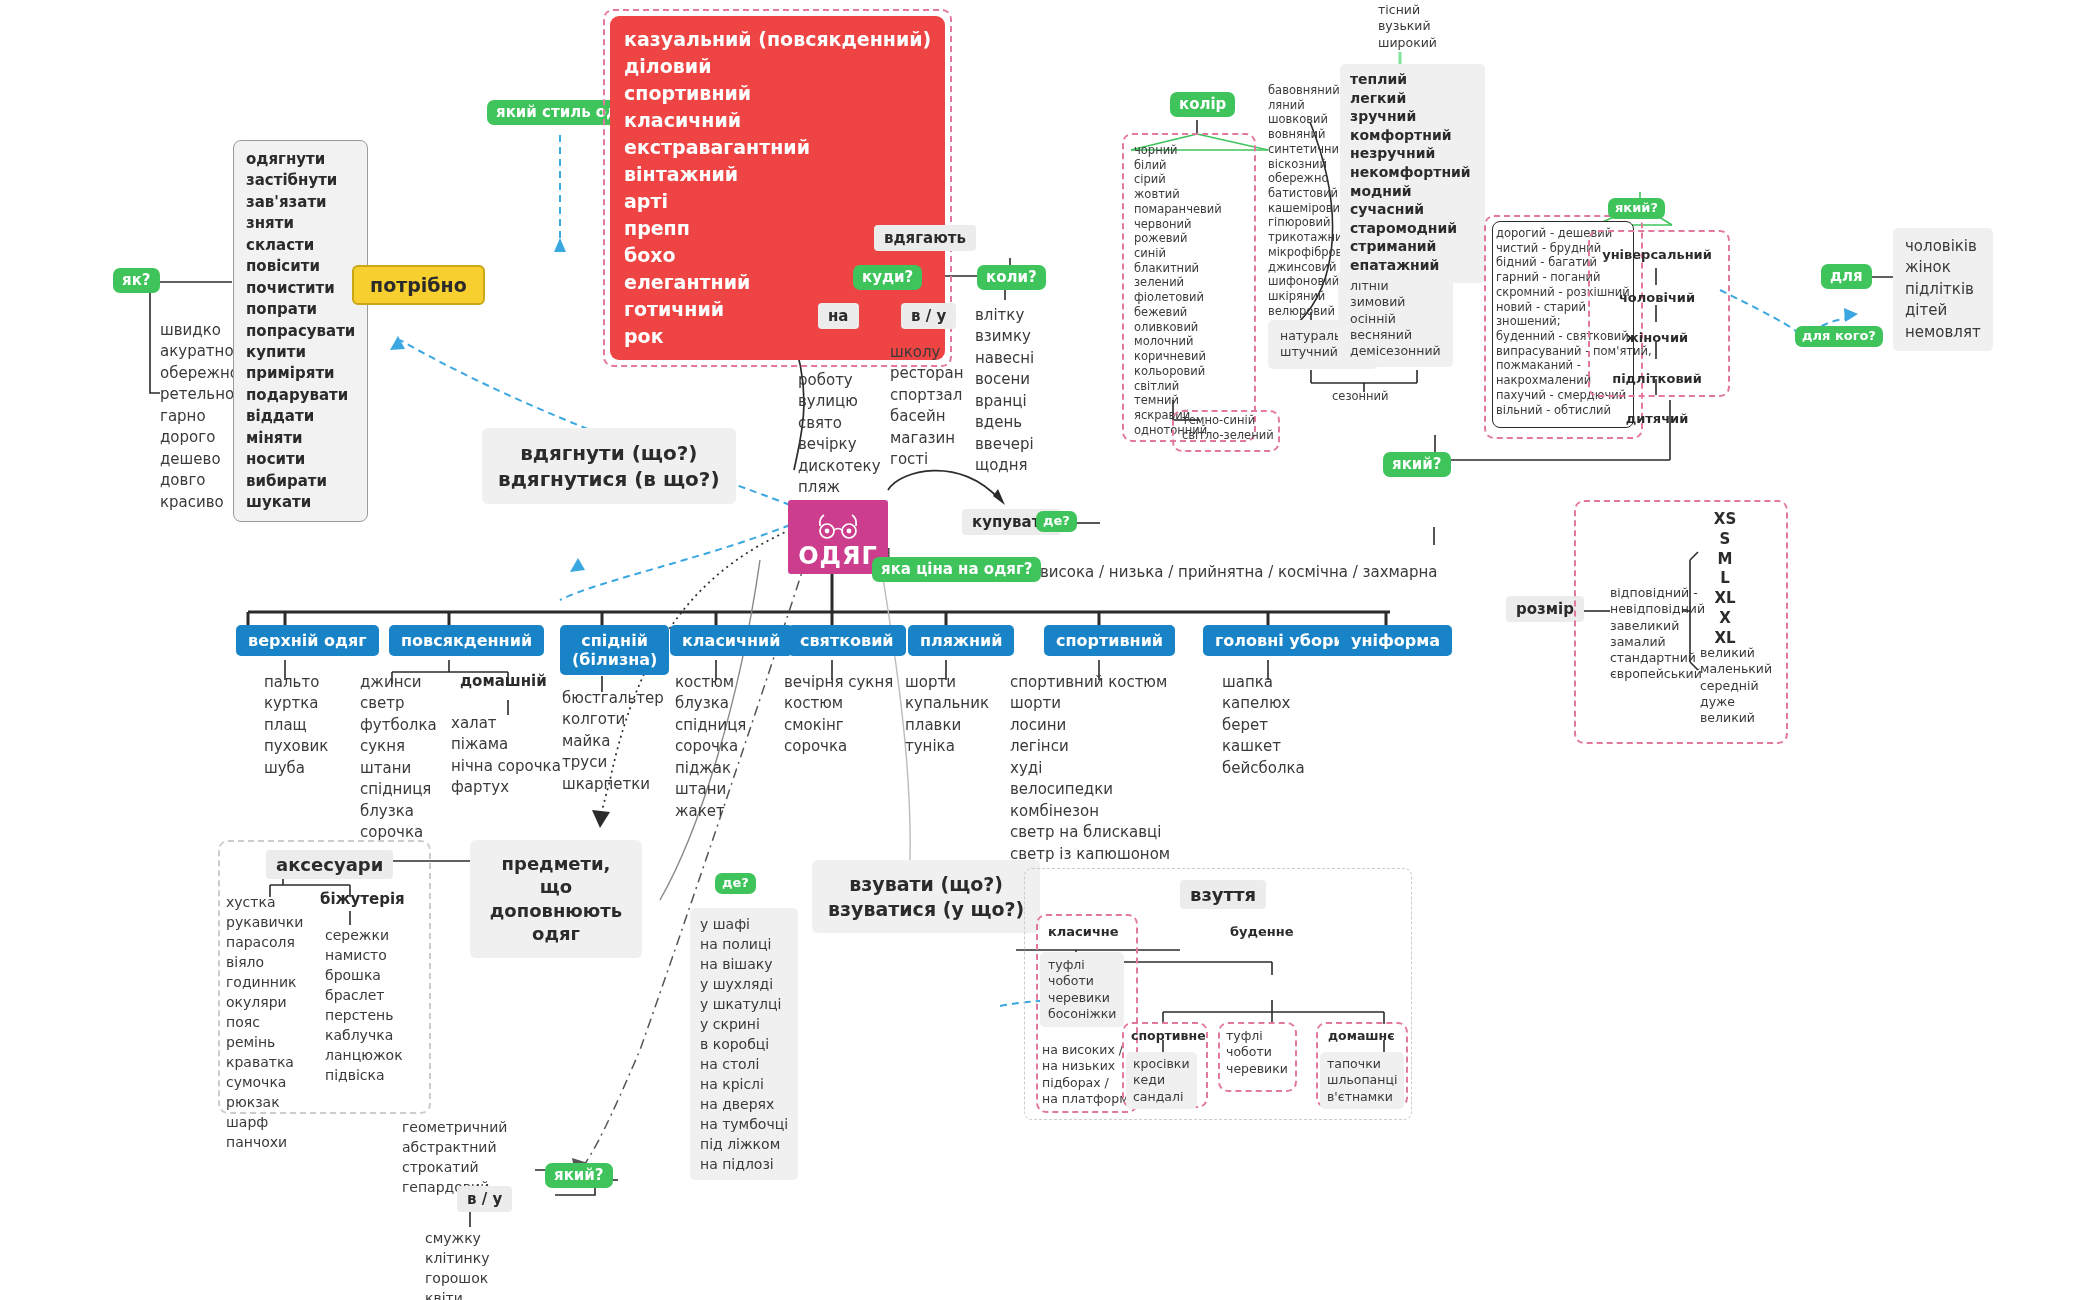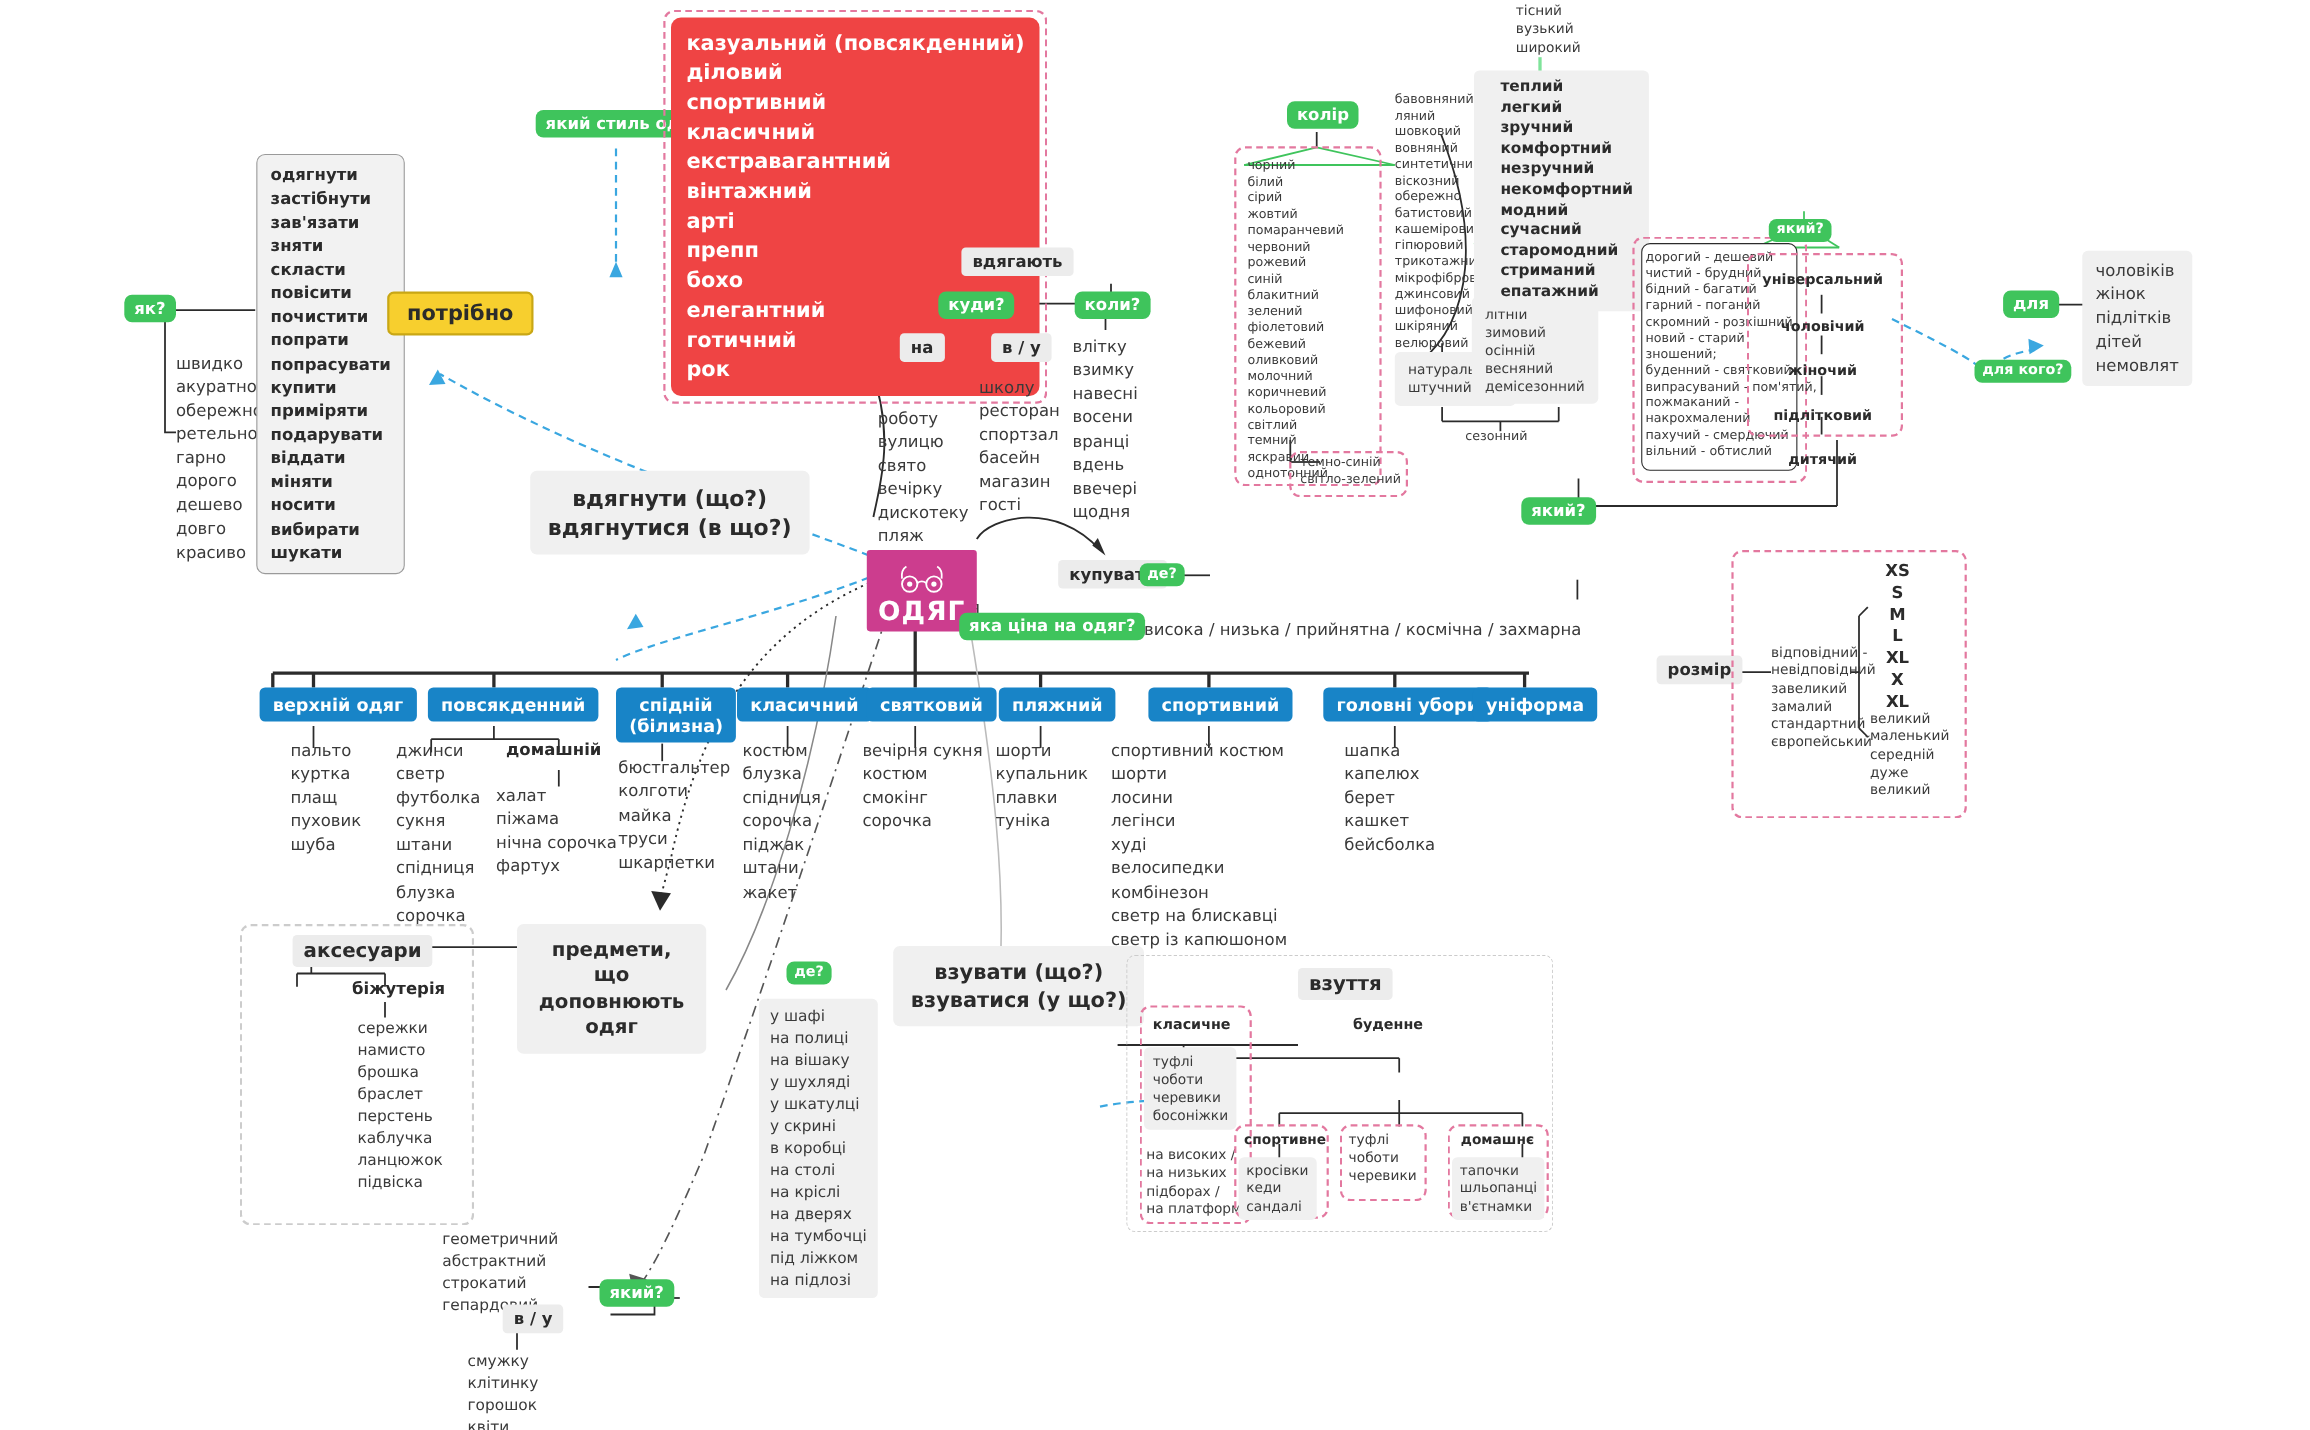--- a/index.html
+++ b/index.html
@@ -436,21 +436,21 @@
   <div class="list sm">демісезонний</div>
 </div>
 <div class="node list xs" style="left:1332px;top:389px;">сезонний</div>
 
 <div class="node list sm" style="left:1378px;top:2px;">
   <div>тісний</div>
   <div>вузький</div>
   <div>широкий</div>
 </div>
 
-<div class="node grey-soft" style="left:1340px;top:64px;padding:6px 14px 8px 24px;">
+<div class="node grey-soft" style="left:1340px;top:64px;padding:6px 14px 8px 10px;">
   <div class="list bold" style="font-size:14px;line-height:1.33;">теплий</div>
   <div class="list bold" style="font-size:14px;line-height:1.33;">легкий</div>
   <div class="list bold" style="font-size:14px;line-height:1.33;">зручний</div>
   <div class="list bold" style="font-size:14px;line-height:1.33;">комфортний</div>
   <div class="list bold" style="font-size:14px;line-height:1.33;">незручний</div>
   <div class="list bold" style="font-size:14px;line-height:1.33;">некомфортний</div>
   <div class="list bold" style="font-size:14px;line-height:1.33;">модний</div>
   <div class="list bold" style="font-size:14px;line-height:1.33;">сучасний</div>
   <div class="list bold" style="font-size:14px;line-height:1.33;">старомодний</div>
   <div class="list bold" style="font-size:14px;line-height:1.33;">стриманий</div>
@@ -643,20 +643,35 @@
   <div class="ttl-grey" style="font-size:18px;width:140px;">
     <div>предмети, що</div>
     <div>доповнюють</div>
     <div>одяг</div>
   </div>
 </div>
 <div class="node pink-dash" style="left:218px;top:840px;width:209px;height:270px;border-color:#ccc;"></div>
 <div class="node" style="left:266px;top:850px;">
   <span class="grey" style="font-size:18px;">аксесуари</span>
 </div>
+<div class="node list" style="left:226px;top:892px;font-size:14px;">
+  <div>хустка</div>
+  <div>рукавички</div>
+  <div>парасоля</div>
+  <div>віяло</div>
+  <div>годинник</div>
+  <div>окуляри</div>
+  <div>пояс</div>
+  <div>ремінь</div>
+  <div>краватка</div>
+  <div>сумочка</div>
+  <div>рюкзак</div>
+  <div>шарф</div>
+  <div>панчохи</div>
+</div>
 <div class="node hdr" style="left:320px;top:890px;">біжутерія</div>
 <div class="node list" style="left:325px;top:925px;font-size:14px;">
   <div>сережки</div>
   <div>намисто</div>
   <div>брошка</div>
   <div>браслет</div>
   <div>перстень</div>
   <div>каблучка</div>
   <div>ланцюжок</div>
   <div>підвіска</div>

